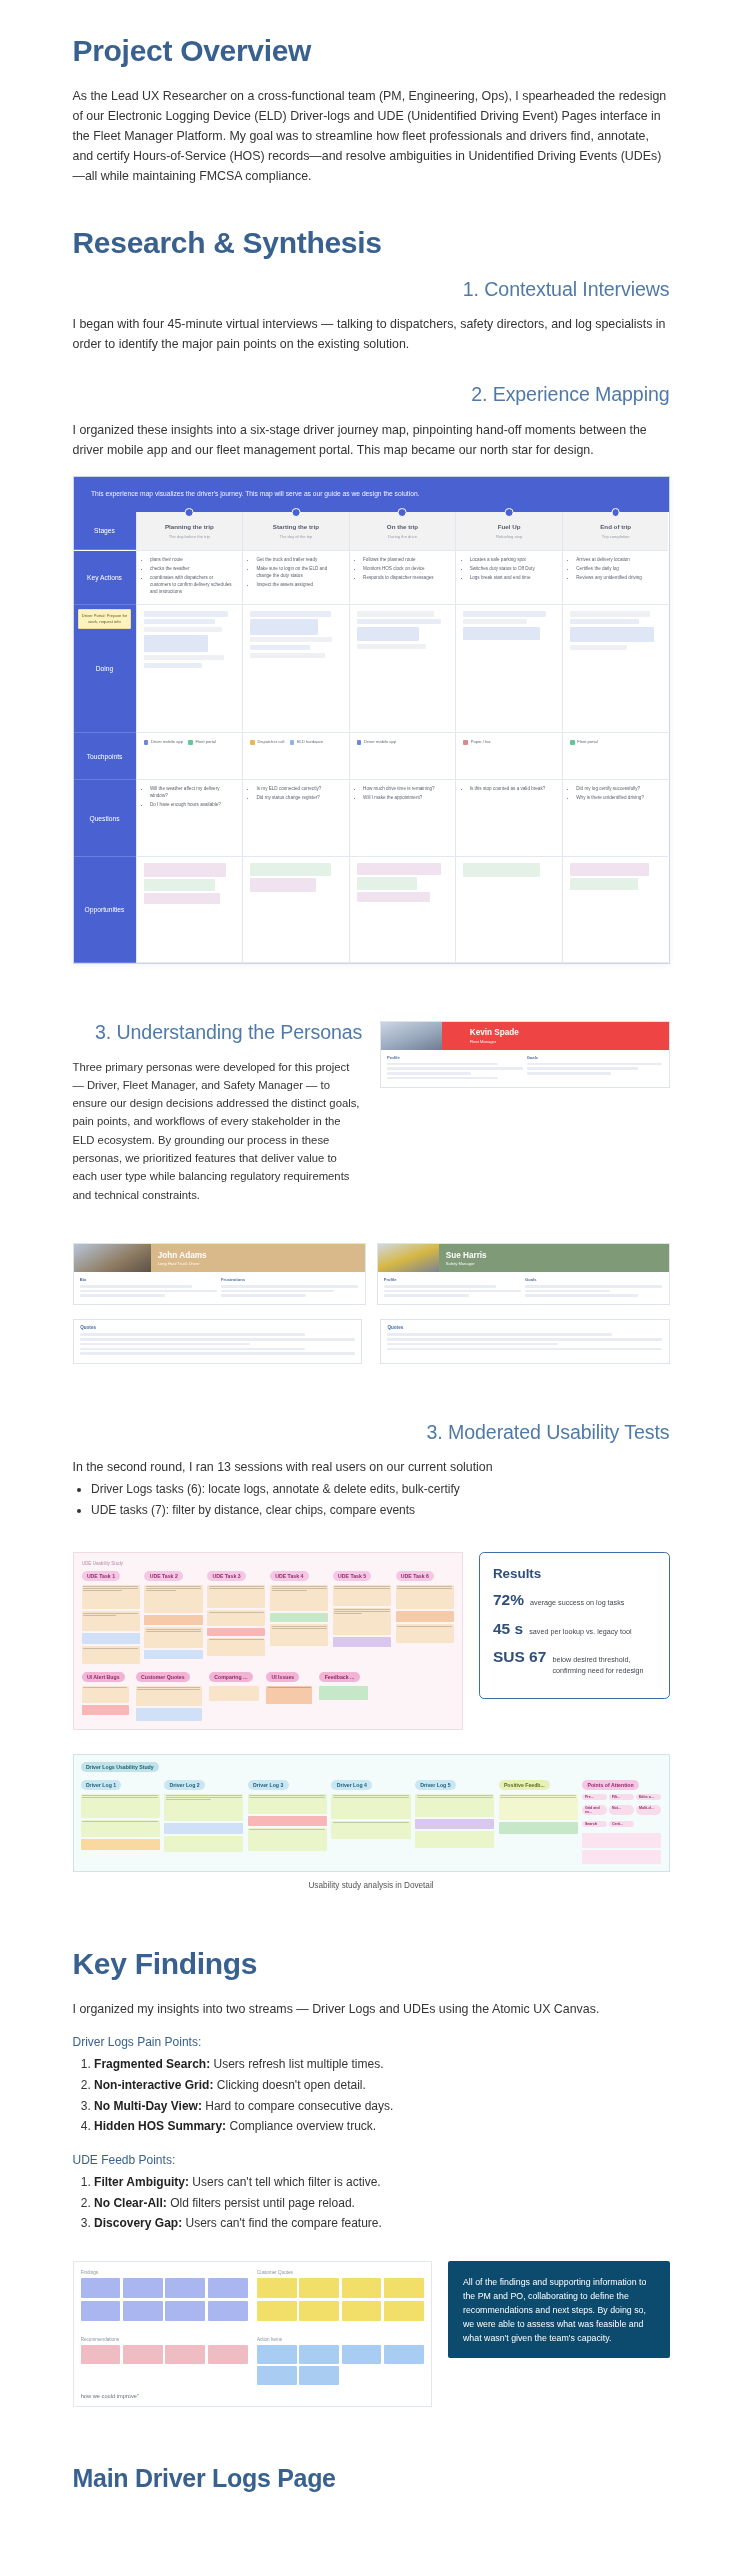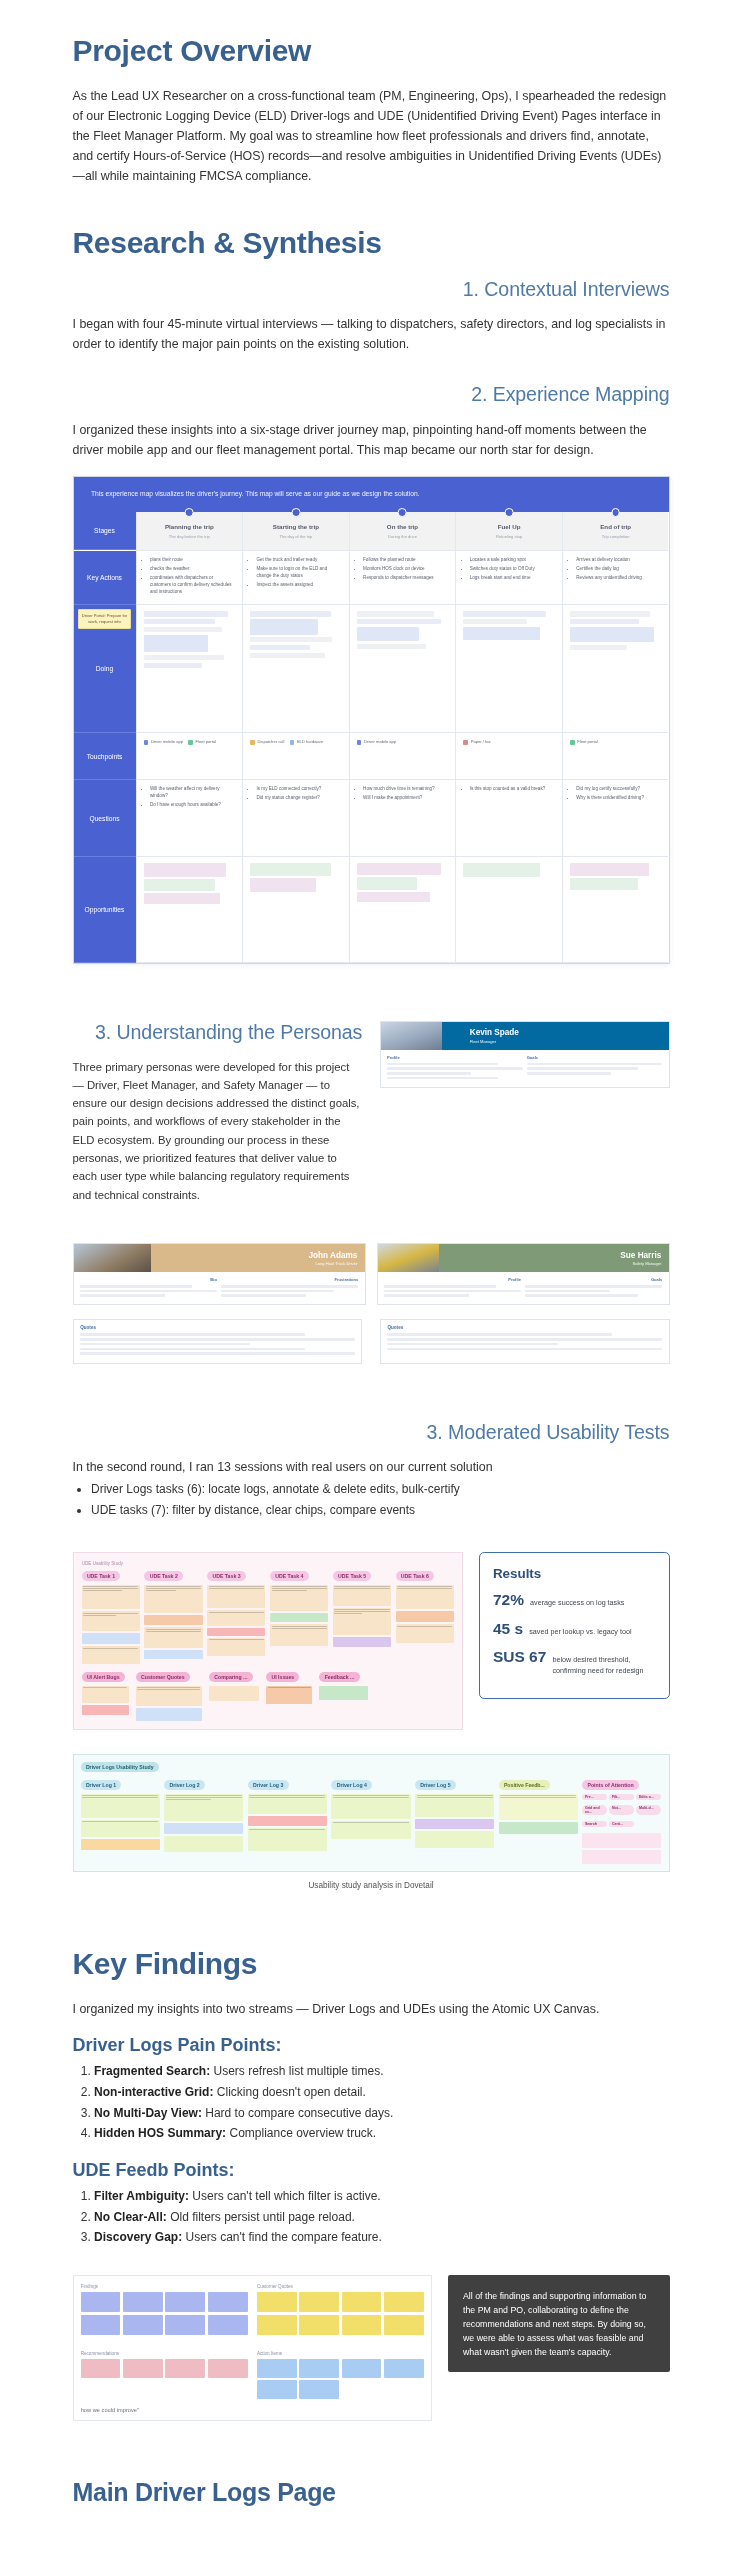--- a/index.html
+++ b/index.html
@@ -69,21 +69,21 @@
     display:inline-flex; align-items:center; gap:2.6px;
     font-size:4.1px; color:#62687a; margin:0 4.1px 3.1px 0;
   }
   .chip i { width:4.6px; height:4.6px; border-radius:1px; display:inline-block; }
   .miniblk { height:5.2px; border-radius:1px; margin-bottom:2.6px; }
   .pcard { border:0.5px solid #dfe3ea; background:#fff; overflow:hidden; }
   .pcard-top { display:flex; }
   .pcard-photo { width:61px; flex:0 0 61px; background:#b9c3d2; position:relative; overflow:hidden; }
   .pcard-photo .sky { position:absolute; inset:0; }
   .pcard-id { flex:1; background:#d9b88a; color:#fff; padding:6.2px 7.2px; }
-  .pcard-id.blue { background:#0369a1;padding-left:28px; }
+  .pcard-id.blue { background:#ef4444;padding-left:28px; }
   .pcard-id.green { background:#7e9a76; }
   .pcard-id .nm { font-size:8.2px; font-weight:bold; }
   .pcard-id .rl { font-size:4.1px; opacity:.95; margin-top:1.5px; }
   .pcard-body { padding:5.2px 6.2px; display:grid; grid-template-columns:1fr 1fr; gap:4.1px; }
   .pcol h5 { margin:0 0 2.6px 0; font-size:4.1px; color:#4a6fa5; font-weight:bold; }
   .pline { height:2.6px; background:#e9edf3; border-radius:1px; margin-bottom:2.1px; }
   .pline.s { width:62%; }
   .pline.m { width:82%; }
   .quote-card { border:0.5px solid #dfe3ea; padding:5.7px 6.7px; background:#fff; }
   .quote-card h6 { margin:0 0 3.1px 0; font-size:4.6px; color:#4a6fa5; font-weight:bold; }
@@ -110,27 +110,27 @@
   .res-item { display:flex; gap:6.2px; align-items:baseline; margin-bottom:10.3px; }
   .res-num { font-size:15.5px; font-weight:bold; color:#2f4f78; white-space:nowrap; }
   .res-txt { font-size:7.2px; color:#40464f; line-height:1.45; }
 
   .board2 {
     background:#f4fbfb; border:0.5px solid #cfe4e6; padding:7.2px;
   }
   .caption { text-align:center; font-size:8.2px; color:#555; font-weight:300; margin-top:9.3px; }
 
   
-  .kf-strong { font-size:18px; font-weight:bold; color:#39618f; margin:15.5px 0 6.2px 0; }
+  .kf-strong { font-size:12px; font-weight:normal; color:#39618f; margin:15.5px 0 6.2px 0; }
   ol.kf, ul.kf { margin:0 0 3.1px 0; padding-left:21.6px; }
   ol.kf li, ul.kf li { font-size:12px; line-height:1.65; color:#343434; font-weight:300; margin-bottom:1px; }
   ol.kf li b, ul.kf li b { font-weight:bold; color:#222; }
 
   .callout-dark {
-    background:#404040; color:#fff; border-radius:2.1px;
+    background:#0c4a6e; color:#fff; border-radius:2.1px;
     padding:13.4px 15.5px; font-size:8.8px; line-height:1.6; font-weight:300;
   }
   .impact {
     border:1px solid #3f6da8; border-radius:5.2px; padding:12.4px 14.4px; background:#fff;
   }
   .impact h4 { margin:0 0 10.3px 0; font-size:11.3px; color:#2f4f78; font-weight:bold; }
   .impact-row { font-size:8.8px; color:#40464f; margin-bottom:8.2px; line-height:1.5; }
   .impact-row b { font-size:13.4px; color:#2f4f78; }
 </style>
 </head>
@@ -394,21 +394,21 @@
             <div class="pline"></div>
               <div class="pline m"></div>
               <div class="pline s"></div>
           </div>
         </div>
       </div>
     </div>
 
     <div class="spacer-m"></div>
 
-    <div style="display:grid;grid-template-columns:1fr 1fr;gap:11px;align-items:start;text-align:right;">
+    <div style="display:grid;grid-template-columns:1fr 1fr;gap:11px;align-items:start;">
 
       <div class="pcard">
         <div class="pcard-top">
           <div class="pcard-photo" style="flex:0 0 77px;width:77px">
             <div class="sky" style="background:linear-gradient(150deg,#b7c6d8 0%,#8f7c63 60%,#5b5146 100%);"></div>
           </div>
           <div class="pcard-id">
             <div class="nm">John Adams</div>
             <div class="rl">Long Haul Truck Driver</div>
           </div>

